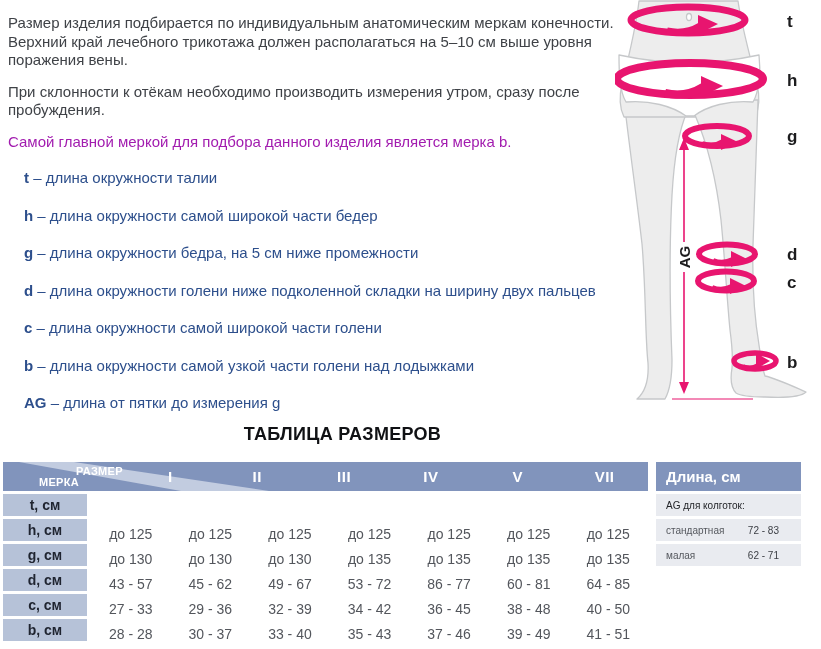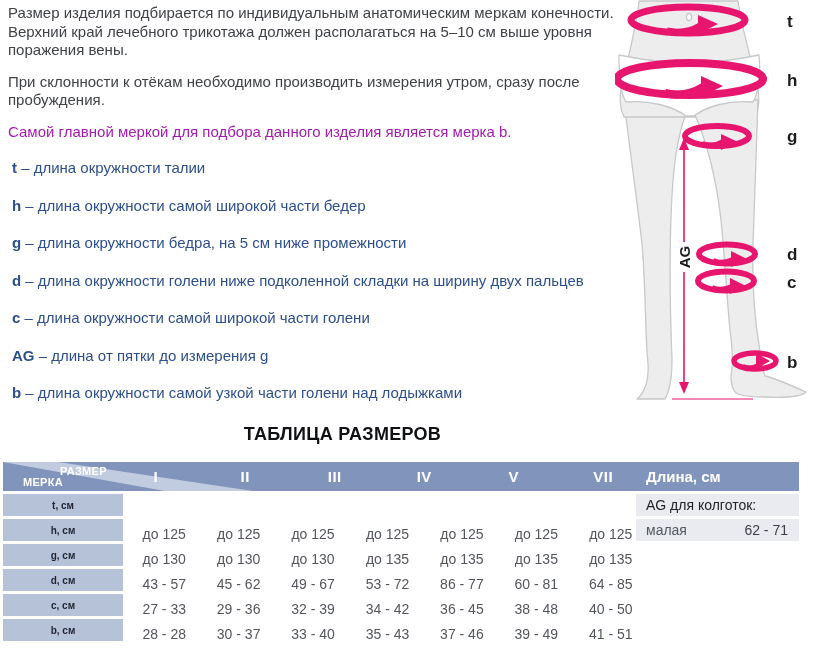--- a/index.html
+++ b/index.html
@@ -1,79 +1,79 @@
 <!DOCTYPE html>
 <html><head>
 <meta charset="utf-8">
 <style>
   html,body{margin:0;padding:0;background:#fff;}
   .page{position:relative;width:821px;height:649px;background:#fff;overflow:hidden;
         font-family:"Liberation Sans",sans-serif;}
 
   
-  .intro{position:absolute;left:8px;top:4px;width:606px;}
+  .intro{position:absolute;left:8px;top:14px;width:606px;}
   .intro p{margin:0 0 13px 0;font-size:15px;line-height:18.5px;color:#3f4247;}
   .intro p.pink{color:#a21caf;}
-  .measure-list{list-style:none;margin:18px 0 0 4px;padding:0;}
+  .measure-list{list-style:none;margin:18px 0 0 16px;padding:0;}
   .measure-list li{font-size:15px;line-height:18.5px;color:#2d4f8c;margin-bottom:19px;}
   .measure-list li b{font-weight:bold;}
 
   
   .figure{position:absolute;left:615px;top:0;width:206px;height:420px;}
 
   
   .table-title{position:absolute;top:424px;left:0;width:685px;text-align:center;
                font-size:18px;font-weight:bold;color:#101114;letter-spacing:.3px;}
 
   
   .size-table{position:absolute;left:3px;top:462px;width:645px;}
-  .thead{position:relative;height:29px;background:#8194bc;display:flex;}
+  .thead{position:relative;height:29px;background:#8194bc;display:flex;padding-left:16px;}
   .corner{position:relative;width:108px;flex:none;}
   .stripe{position:absolute;left:0;top:0;width:260px;height:29px;background:#c2cce0;
           clip-path:polygon(0 0,55px 0,250px 100%,162px 100%);z-index:0;}
   .corner .razmer{position:absolute;left:57px;top:3px;font-size:11px;font-weight:bold;
                   color:#fff;z-index:1;letter-spacing:.3px;}
   .corner .merka{position:absolute;left:20px;bottom:3px;font-size:11px;font-weight:bold;
                  color:#fff;z-index:1;letter-spacing:.3px;}
   .hcol{flex:1;display:flex;align-items:center;justify-content:center;
         font-size:15px;font-weight:bold;color:#fff;z-index:1;letter-spacing:.5px;}
   .trow{display:flex;margin-top:3px;height:22px;}
-  .rlabel{width:120px;flex:none;background:#b6c2d8;display:flex;align-items:center;
-          justify-content:center;font-size:10px;font-weight:bold;color:#1f2430;text-align:center;}
+  .rlabel{width:84px;flex:none;background:#b6c2d8;display:flex;align-items:center;
+          justify-content:center;font-size:14px;font-weight:bold;color:#1f2430;text-align:center;}
   .rgap{width:4px;flex:none;background:#fff;}
   .rdata{flex:1;background:#e9ebf0;display:flex;margin-top:40px;}
   .rdata span{flex:1;display:flex;align-items:center;justify-content:center;
               font-size:14px;color:#53565c;}
 
   
-  .len-panel{position:absolute;left:636px;top:462px;width:163px;}
+  .len-panel{position:absolute;left:656px;top:462px;width:145px;}
   .lp-head{height:29px;background:#8194bc;display:flex;align-items:center;
            padding-left:10px;font-size:15px;font-weight:bold;color:#fff;}
   .lp-row{height:22px;margin-top:3px;background:#e9ebf0;display:flex;align-items:center;
-          justify-content:space-between;padding:0 11px 0 10px;font-size:14px;color:#55585e;}
+          justify-content:space-between;padding:0 22px 0 10px;font-size:10px;color:#55585e;}
   .lp-row.lp-sub{color:#222428;justify-content:flex-start;}
   .lp-val{color:#3c3f45;}
 </style>
 </head>
 <body>
 
 <div class="page">
 
   <div class="intro">
     <p>Размер изделия подбирается по индивидуальным анатомическим меркам конечности. Верхний край лечебного трикотажа должен располагаться на 5–10 см выше уровня поражения вены.</p>
     <p>При склонности к отёкам необходимо производить измерения утром, сразу после пробуждения.</p>
     <p class="pink">Самой главной меркой для подбора данного изделия является мерка b.</p>
     <ul class="measure-list">
       <li><b>t</b> <span>–</span> <span>длина окружности талии</span></li>
       <li><b>h</b> <span>–</span> <span>длина окружности самой широкой части бедер</span></li>
       <li><b>g</b> <span>–</span> <span>длина окружности бедра, на 5 см ниже промежности</span></li>
       <li><b>d</b> <span>–</span> <span>длина окружности голени ниже подколенной складки на ширину двух пальцев</span></li>
       <li><b>c</b> <span>–</span> <span>длина окружности самой широкой части голени</span></li>
+      <li><b>b</b> <span>–</span> <span>длина окружности самой узкой части голени над лодыжками</span></li>
       <li><b>AG</b> <span>–</span> <span>длина от пятки до измерения g</span></li>
-      <li><b>b</b> <span>–</span> <span>длина окружности самой узкой части голени над лодыжками</span></li>
     </ul>
   </div>
 
   <div class="figure">
     <svg width="206" height="420" viewBox="0 0 206 420" xmlns="http://www.w3.org/2000/svg">
       <g fill="#ededed" stroke="#c6c8ca" stroke-width="1.3" stroke-linejoin="round">
         <path d="M9,100 C15,152 22,200 27,244 C31,290 30,336 33,363 C34,380 30,392 22,399 L50,399 C55,390 57,378 57,360 C55,310 54,250 57,195 C59,160 64,130 72,112 L69,100 Z"></path>
         <path d="M24,1 L123,1 C127,28 135,56 142,84 C145,97 144,109 140,117 L9,117 C5,109 4,97 7,84 C14,56 21,28 24,1 Z"></path>
         <path d="M143,100 C141,155 139,210 138,245 C137,285 139,315 144,345 C146,358 147,368 150,376 C160,378 175,385 191,392 C186,397 170,398 150,397 C138,397 126,396 121,393 C116,388 115,380 117,368 C118,358 117,345 115,330 C112,300 110,260 106,220 C102,185 95,150 80,115 L80,100 Z"></path>
         <path fill="#ffffff" d="M4,55 C50,65 98,65 144,55 C145,63 145,72 144,80 C143,90 141,97 138,102 C114,100 92,106 79,116 L71,116 C57,106 35,100 11,102 C8,97 6,90 5,80 C4,72 4,63 4,55 Z"></path>
@@ -233,18 +233,22 @@
           <span>28 - 30</span>
           <span>30 - 32</span>
       </div>
     </div>
   </div>
 
   <div class="len-panel">
     <div class="lp-head">Длина, см</div>
     <div class="lp-row lp-sub">AG для колготок:</div>
     <div class="lp-row">
+      <span>стандартная</span>
+      <span class="lp-val">72 - 83</span>
+    </div>
+    <div class="lp-row">
       <span>малая</span>
       <span class="lp-val">62 - 71</span>
     </div>
   </div>
 
 </div>
 
 </body></html>

